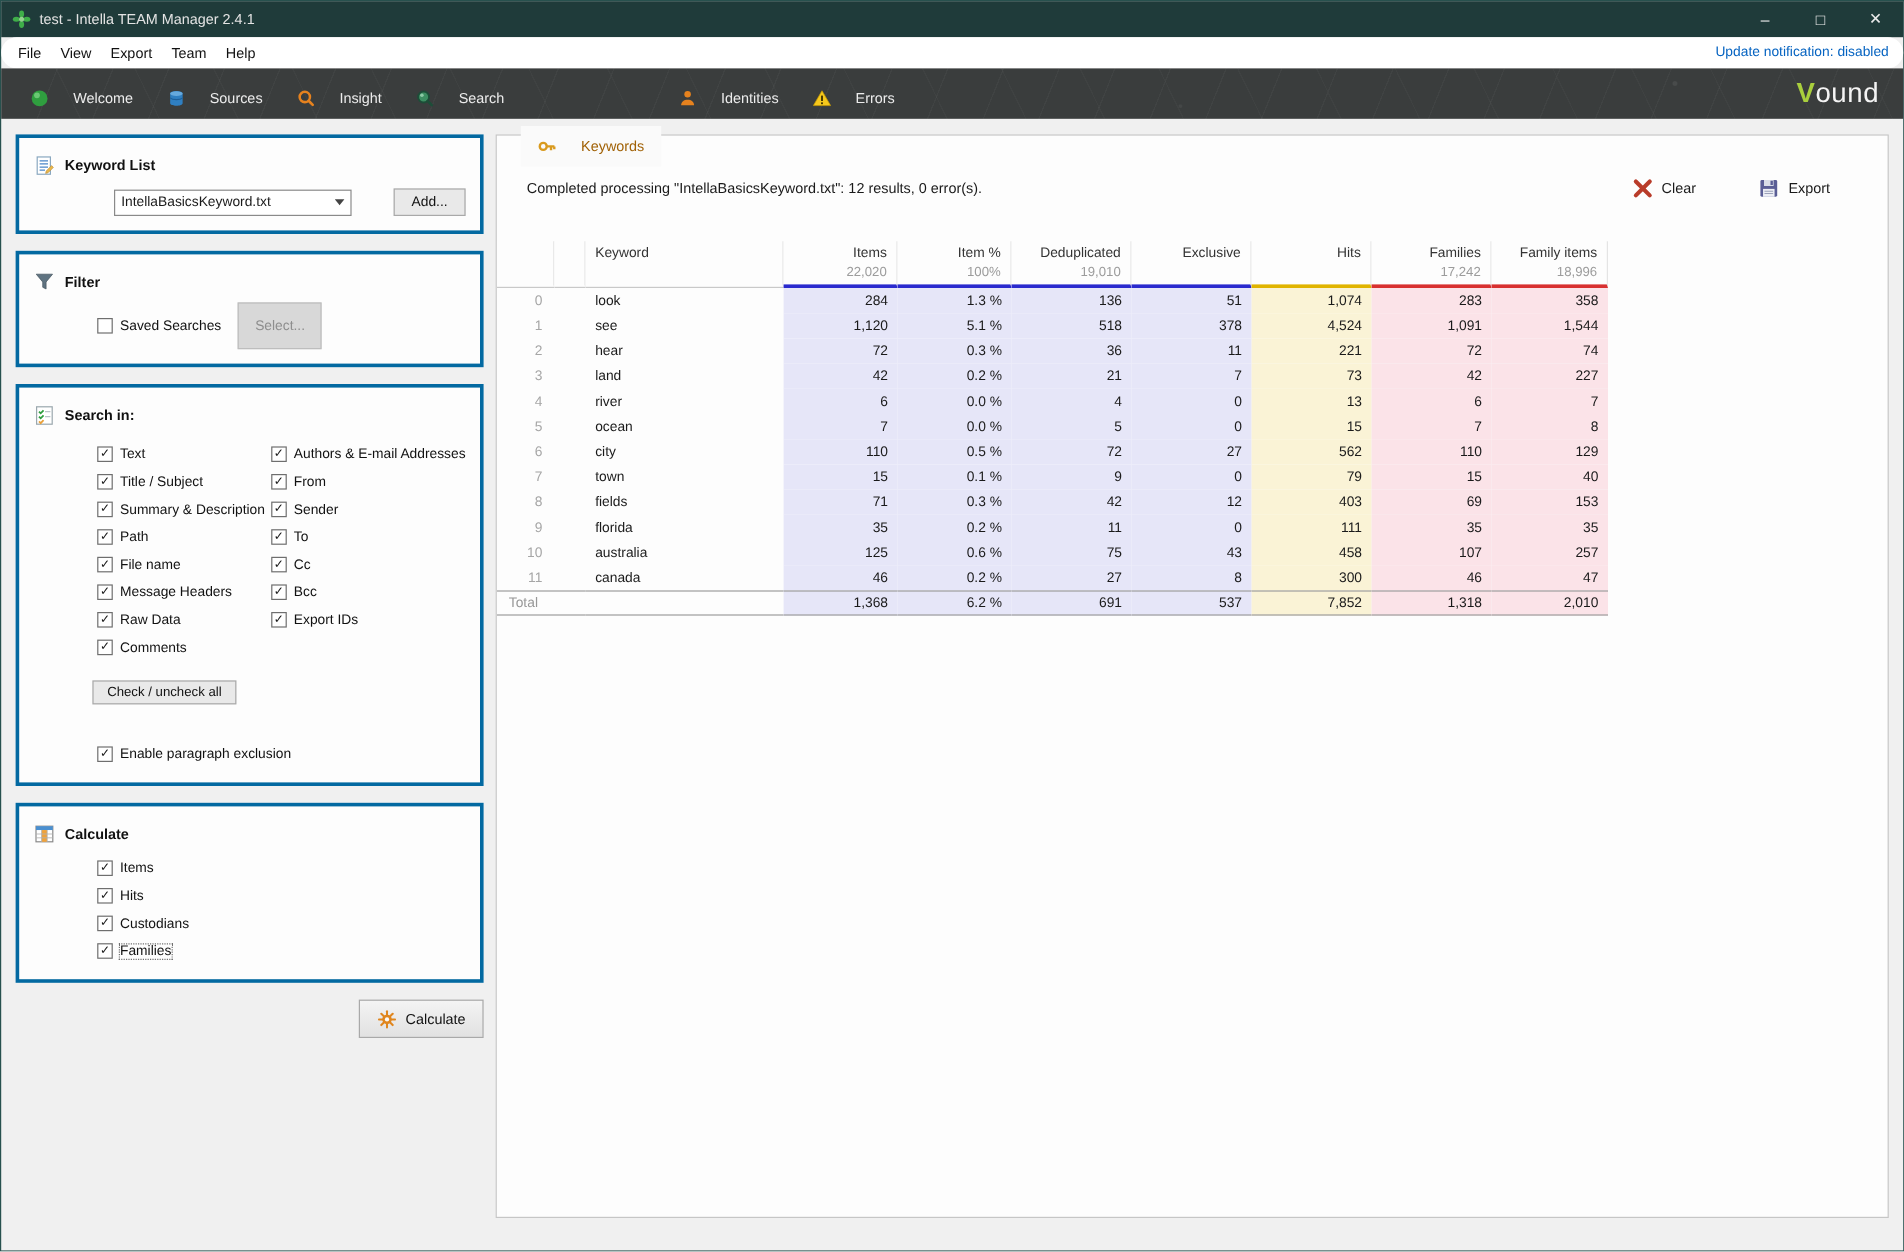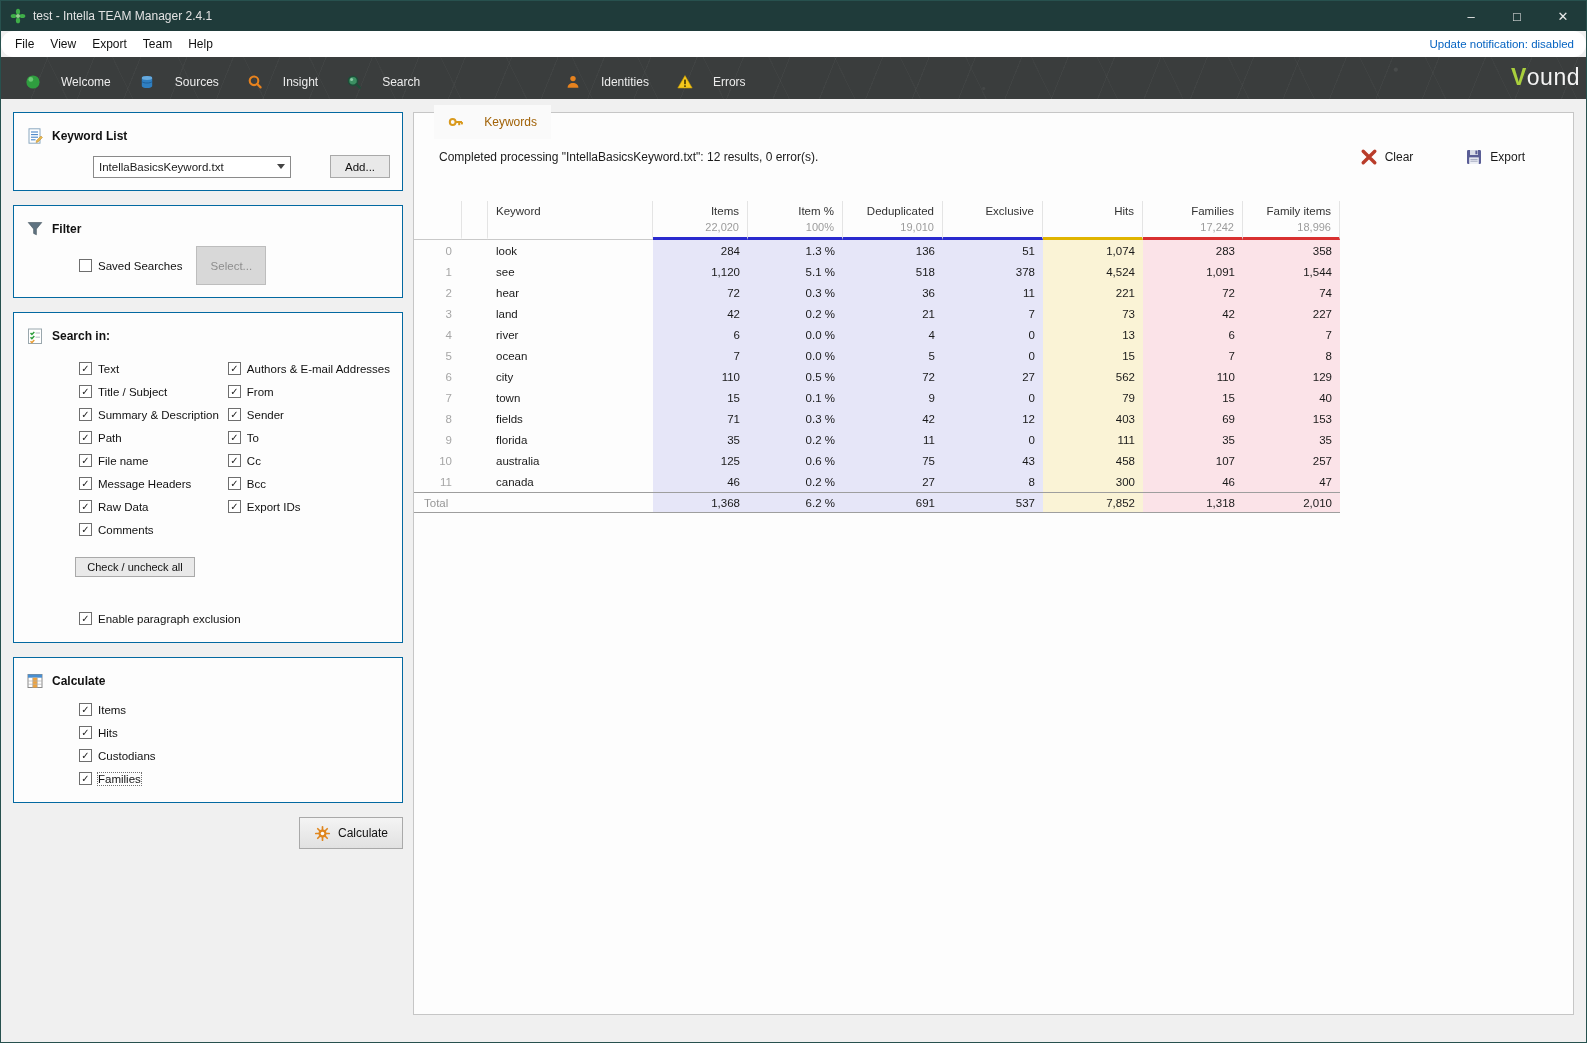--- a/index.html
+++ b/index.html
@@ -27,27 +27,27 @@
     background-image:
       radial-gradient(circle at 88% 30%, rgba(255,255,255,0.07) 0 1.5px, transparent 2.5px),
       radial-gradient(circle at 62% 75%, rgba(255,255,255,0.05) 0 1px, transparent 2px),
       repeating-linear-gradient(112deg, rgba(255,255,255,0.030) 0 1px, transparent 1px 43px),
       repeating-linear-gradient(64deg, rgba(255,255,255,0.024) 0 1px, transparent 1px 59px);}
   #tabs{display:flex;height:34px;}
   .tab{display:flex;align-items:center;gap:20px;padding:0 14px;color:#ececec;font-size:12px;height:34px;cursor:default;}
   .tab.active{background:#fafafa;color:#a16207;margin-top:40px;}
   .ticon,.ticon svg{width:16px;height:16px;display:inline-block;}
   .ticon svg{display:block;}
-  .logo{position:absolute;right:6px;top:7px;color:#f4f4f4;font-size:23px;letter-spacing:0.5px;}
+  .logo{position:absolute;right:20px;top:7px;color:#f4f4f4;font-size:23px;letter-spacing:0.5px;}
   .logo::first-letter{color:#a9cf3d;font-weight:bold;}
 
   
   .content{flex:1;display:flex;gap:10px;padding:13px 12px 27px 12px;overflow:hidden;}
   .sidebar{width:390px;flex:0 0 390px;display:flex;flex-direction:column;gap:14px;}
-  .panel{background:#fdfdfd;border:1px solid #0369a1;padding:12px;}
+  .panel{background:#fdfdfd;border:3px solid #0369a1;padding:12px;}
   .panel-head{display:flex;align-items:center;gap:8px;height:22px;}
   .panel-title{font-weight:bold;font-size:12px;color:#111;}
   .picon,.picon svg{width:18px;height:18px;}
   .picon svg{display:block;}
 
   .kw-row{display:flex;align-items:center;margin:8px 0 0 46px;padding-left:21px;}
   .combo{width:198px;height:22px;border:1px solid #8a8a8a;background:#fff;display:flex;align-items:center;font-size:11.5px;}
   .combo-text{flex:1;padding-left:5px;white-space:nowrap;overflow:hidden;}
   .combo-btn{width:18px;height:100%;display:flex;align-items:center;justify-content:center;}
   .combo-btn::after{content:"";border-left:4px solid transparent;border-right:4px solid transparent;border-top:5px solid #444;}

